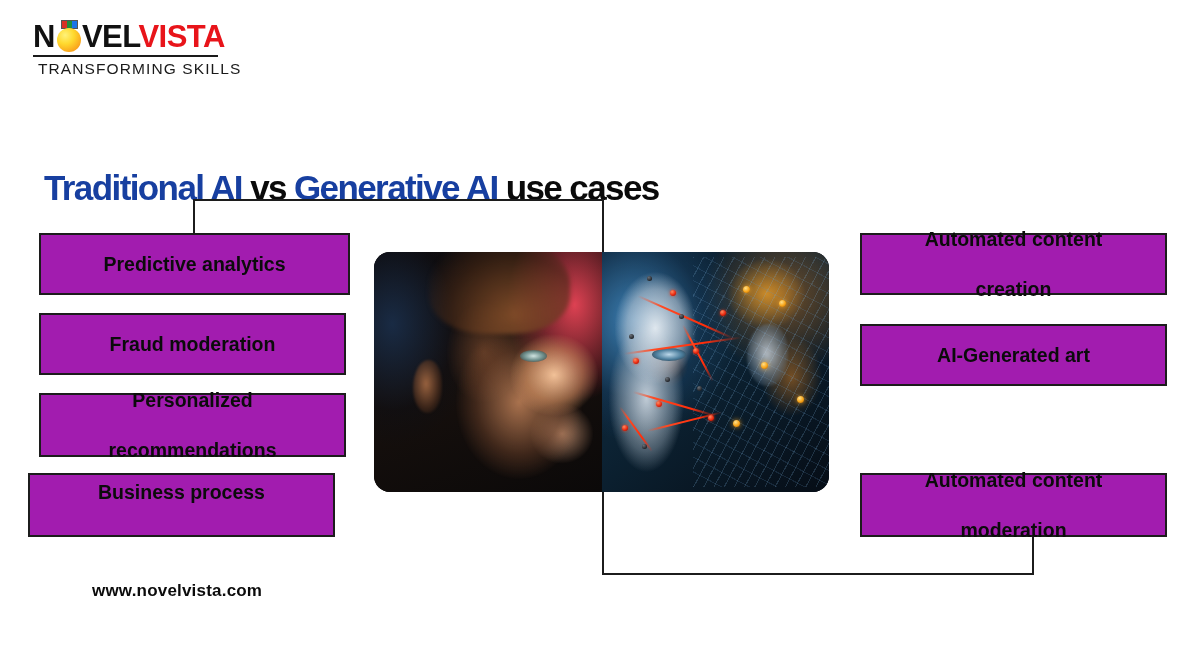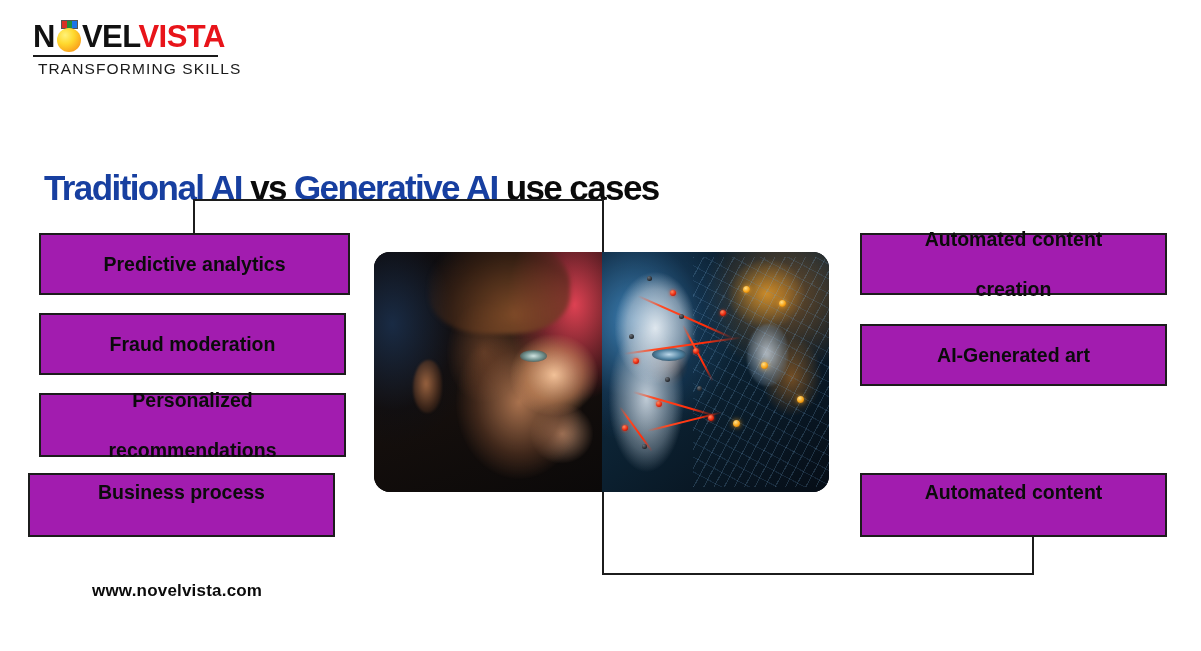--- a/index.html
+++ b/index.html
@@ -328,20 +328,21 @@
   </div>
 
   <div class="box" style="left:860px; top:324px; width:307px; height:62px;">
     <span>AI-Generated art</span>
   </div>
 
 
   <div class="box" style="left:860px; top:473px; width:307px; height:64px;">
     <span>
       <span>Automated content</span><br>
+      <span>moderation</span>
     </span>
   </div>
 
   <div class="center-image">
 
     <div class="half half-human">
       <div class="human-bg"></div>
       <div class="human-face"></div>
       <div class="human-hair"></div>
       <div class="human-ear"></div>

